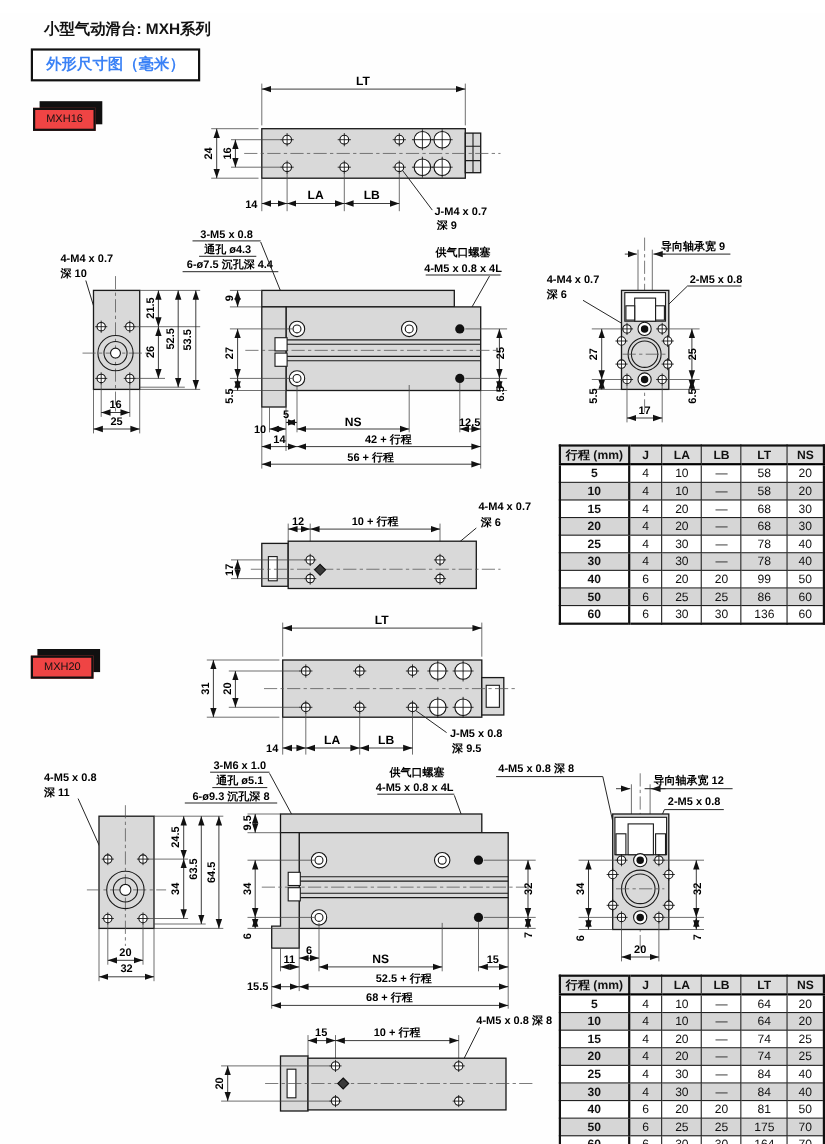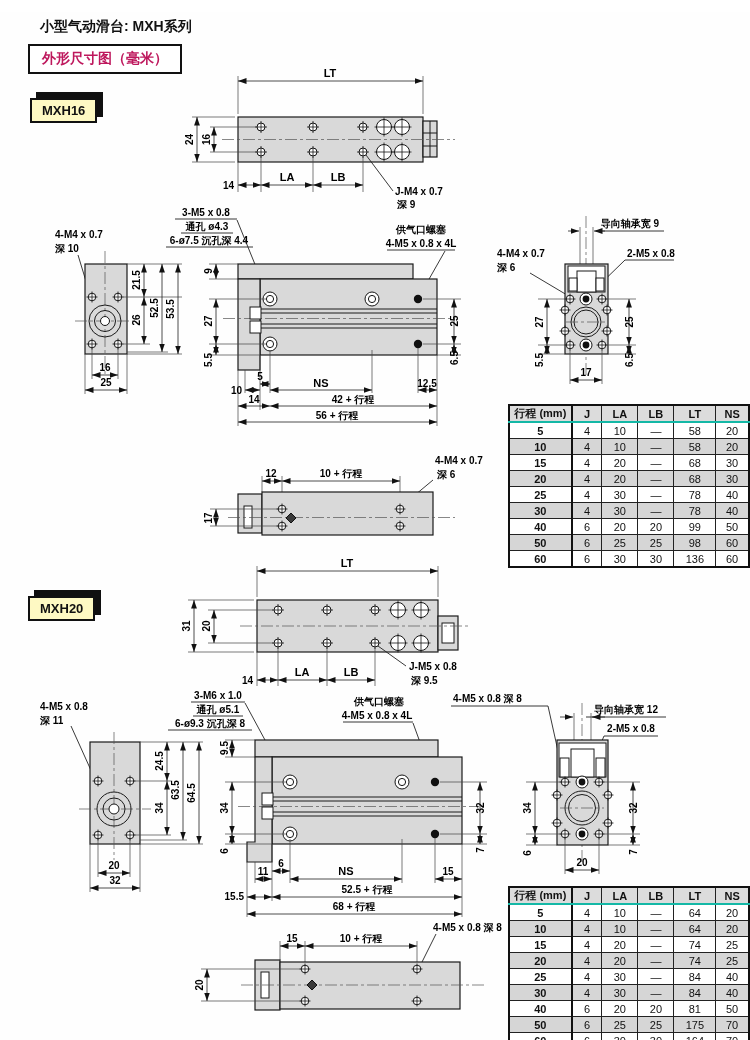--- a/index.html
+++ b/index.html
@@ -1,40 +1,40 @@
 <!DOCTYPE html>
 <html><head>
 <meta charset="utf-8">
 <style>
   html,body{margin:0;padding:0;background:#fff;}
   .page{position:relative;width:750px;height:1040px;background:#fefefe;overflow:hidden;
         font-family:"Liberation Sans","DejaVu Sans",sans-serif;margin-top:12px;}
   .title{position:absolute;left:40px;top:6px;font-size:14px;font-weight:bold;color:#111;}
   .subtitle-box{position:absolute;left:28px;top:32px;border:2px solid #111;background:#fff;
-        padding:4px 12px;font-size:14px;font-weight:bold;color:#be185d;}
-  .model-box{position:absolute;border:2px solid #111;background:#fef9c3;padding:3px 10px;
-        font-size:13px;font-weight:bold;color:#111;box-shadow:6px -6px 0 #101010;}
+        padding:4px 12px;font-size:14px;font-weight:bold;color:#3b82f6;}
+  .model-box{position:absolute;border:2px solid #111;background:#ef4444;padding:3px 10px;
+        font-size:10px;font-weight:normal;color:#111;box-shadow:6px -6px 0 #101010;}
   .v{position:absolute;}
   svg text{font:bold 10px "Liberation Sans","DejaVu Sans",sans-serif;fill:#000;}
   svg text.big{font-size:11px;}
   .ol{fill:#d9d9d9;stroke:#1a1a1a;stroke-width:1.2;}
   .wl{fill:#fff;stroke:#1a1a1a;stroke-width:1;}
   .nf{fill:none;stroke:#1a1a1a;stroke-width:1;}
   .hw{fill:#fff;stroke:#151515;stroke-width:1;}
   .hl{stroke:#151515;stroke-width:.8;}
   .xl{stroke:#444;stroke-width:.7;}
   .dl{stroke:#222;stroke-width:.8;marker-start:url(#ar);marker-end:url(#ar);}
   .de{stroke:#222;stroke-width:.8;marker-end:url(#ar);}
   .ld{stroke:#222;stroke-width:.9;fill:none;}
   .ul{stroke:#222;stroke-width:.9;}
   .cl{stroke:#555;stroke-width:.7;stroke-dasharray:12 3 3 3;fill:none;}
   .dims-table{position:absolute;border-collapse:collapse;font-size:11px;color:#111;
         border:2px solid #111;background:#fff;table-layout:fixed;}
   .dims-table th,.dims-table td{border:1px solid #222;text-align:center;padding:0 2px;height:15px;}
-  .dims-table th{background:#dcdcdc;font-weight:bold;border-bottom:2px solid #14b8a6;}
+  .dims-table th{background:#dcdcdc;font-weight:bold;border-bottom:2px solid #000000;}
   .dims-table th:first-child,.dims-table td:first-child{border-right:2px solid #111;width:62px;}
   .dims-table th:nth-child(2){width:28px}.dims-table th:nth-child(3){width:34px}
   .dims-table th:nth-child(4){width:34px}.dims-table th:nth-child(5){width:40px}
   .dims-table th:nth-child(6){width:30px}
   .dims-table tr.alt td{background:#d6d6d6;}
   .dims-table td.bold{font-weight:bold;}
 </style>
 </head>
 <body>
 
@@ -372,21 +372,21 @@
           <td>20</td>
           <td>20</td>
           <td>99</td>
           <td>50</td>
         </tr>
         <tr class="alt">
           <td class="bold">50</td>
           <td>6</td>
           <td>25</td>
           <td>25</td>
-          <td>98</td>
+          <td>86</td>
           <td>60</td>
         </tr>
         <tr>
           <td class="bold">60</td>
           <td>6</td>
           <td>30</td>
           <td>30</td>
           <td>136</td>
           <td>60</td>
         </tr>

